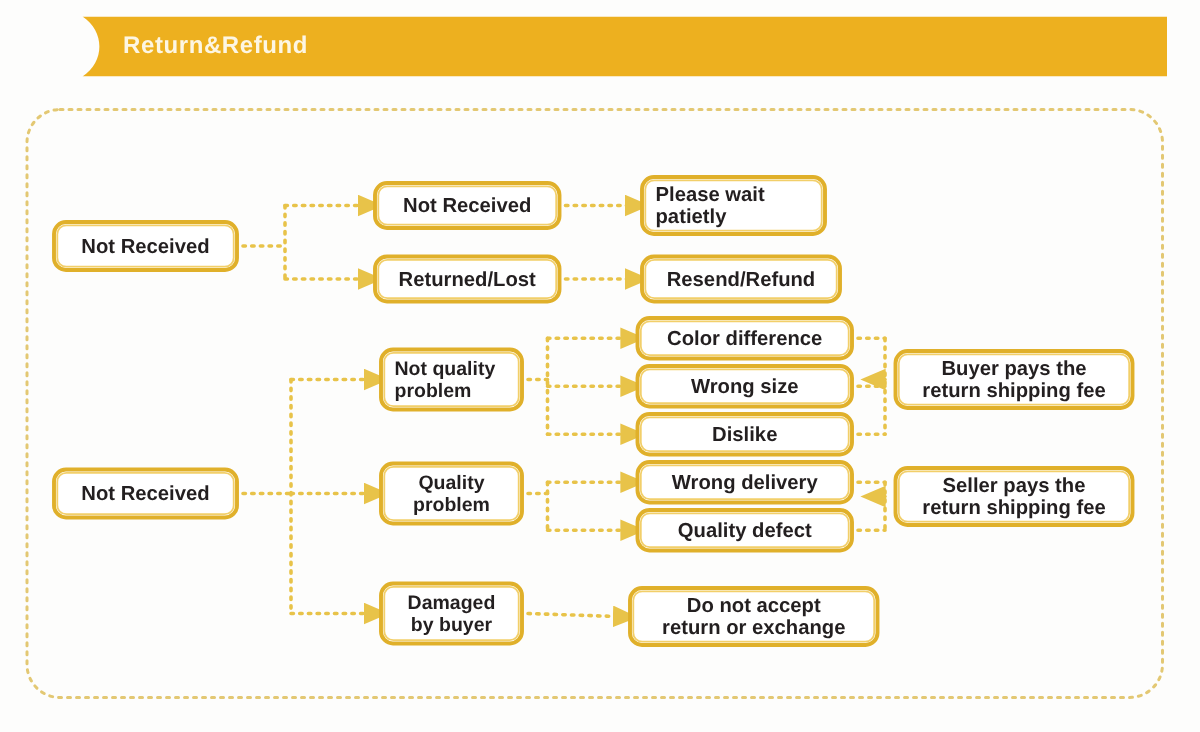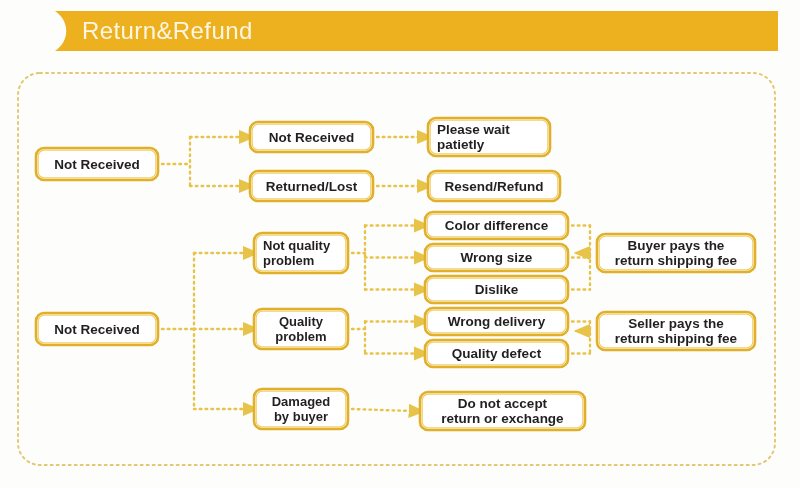--- a/index.html
+++ b/index.html
@@ -23,22 +23,22 @@
     top: 11px;
     width: 800px;
     height: 40px;
   }
   #banner-title {
     position: absolute;
     left: 82px;
     top: 11px;
     height: 40px;
     line-height: 40px;
-    font-size: 24px;
-    font-weight: normal;
+    font-size: 16px;
+    font-weight: bold;
     color: #fdf6e3;
     letter-spacing: 0.4px;
     white-space: nowrap;
   }
 
   
   #flow-canvas {
     position: absolute;
     left: 0;
     top: 0;

